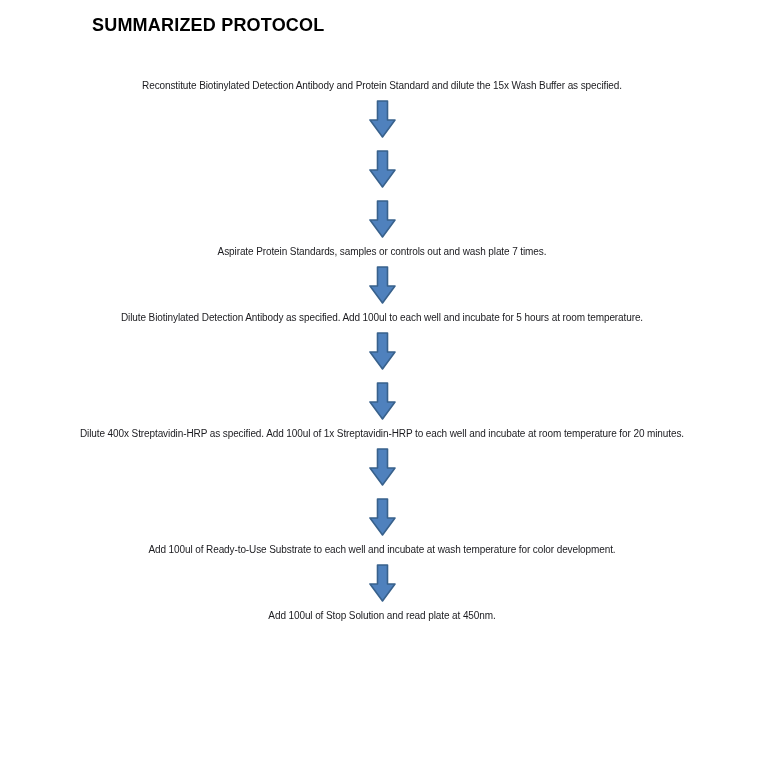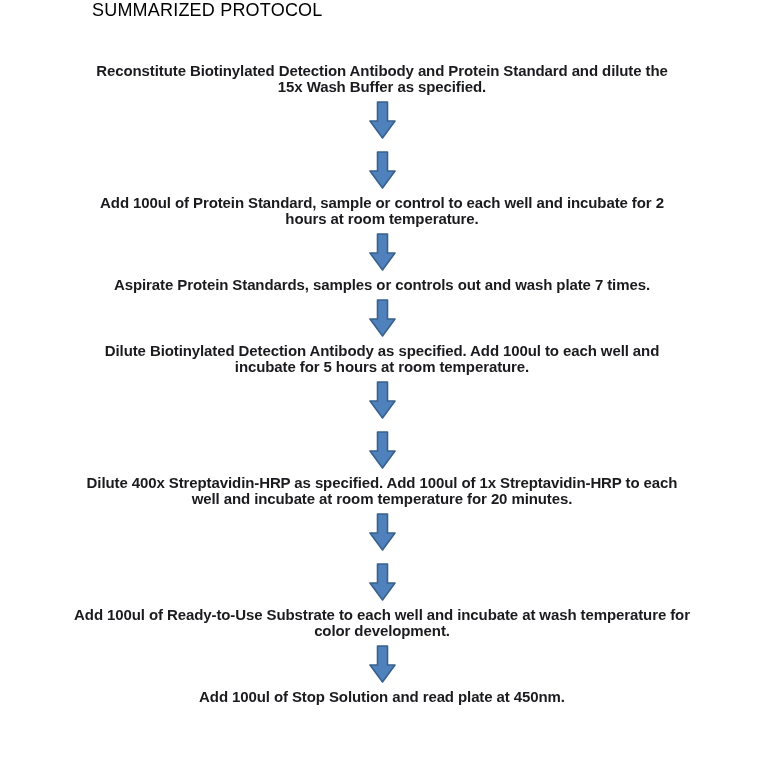--- a/index.html
+++ b/index.html
@@ -4,35 +4,35 @@
 <style>
   html, body { margin: 0; padding: 0; }
   body {
     width: 764px; height: 764px;
     background: #ffffff;
     overflow: hidden;
     font-family: "Liberation Sans", sans-serif;
   }
   .page { width: 764px; height: 764px; position: relative; }
   .title {
-    margin: 0 0 0 92px;
+    margin: 15px 0 0 92px;
     font-size: 18px;
-    font-weight: 400;
+    font-weight: 700;
     letter-spacing: 0.2px;
     color: #000000;
   }
   .flow {
     margin-top: 42px;
     display: flex;
     flex-direction: column;
     align-items: center;
   }
   .step {
-    font-weight: 700;
-    font-size: 15px;
+    font-weight: 400;
+    font-size: 10px;
     line-height: 16px;
     text-align: center;
     color: #1b1b1f;
     letter-spacing: -0.1px;
   }
   .arrow {
     margin: 6px 0;
     display: block;
     flex: 0 0 auto;
   }
@@ -50,21 +50,20 @@
 
     <svg class="arrow" width="27" height="38" viewBox="0 0 27 38">
       <polygon points="8.5,1 18.5,1 18.5,20 26,20 13.5,37 1,20 8.5,20" stroke-width="1.6" stroke-linejoin="round" fill="#4f81bd" stroke="#38618c"></polygon>
     </svg>
 
 
     <svg class="arrow" width="27" height="38" viewBox="0 0 27 38">
       <polygon points="8.5,1 18.5,1 18.5,20 26,20 13.5,37 1,20 8.5,20" stroke-width="1.6" stroke-linejoin="round" fill="#4f81bd" stroke="#38618c"></polygon>
     </svg>
 
-    <div class="step" style="max-width:602px">Add 100ul of Protein Standard, sample or control to each well and incubate for 2 hours at room temperature.</div>
 
     <svg class="arrow" width="27" height="38" viewBox="0 0 27 38">
       <polygon points="8.5,1 18.5,1 18.5,20 26,20 13.5,37 1,20 8.5,20" stroke-width="1.6" stroke-linejoin="round" fill="#4f81bd" stroke="#38618c"></polygon>
     </svg>
 
     <div class="step" style="max-width:650px">Aspirate Protein Standards, samples or controls out and wash plate 7 times.</div>
 
     <svg class="arrow" width="27" height="38" viewBox="0 0 27 38">
       <polygon points="8.5,1 18.5,1 18.5,20 26,20 13.5,37 1,20 8.5,20" stroke-width="1.6" stroke-linejoin="round" fill="#4f81bd" stroke="#38618c"></polygon>
     </svg>

